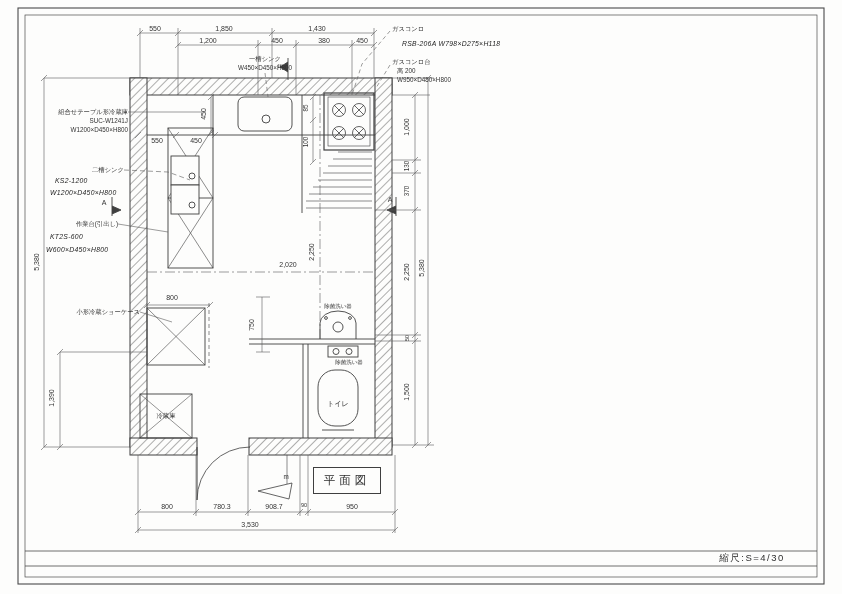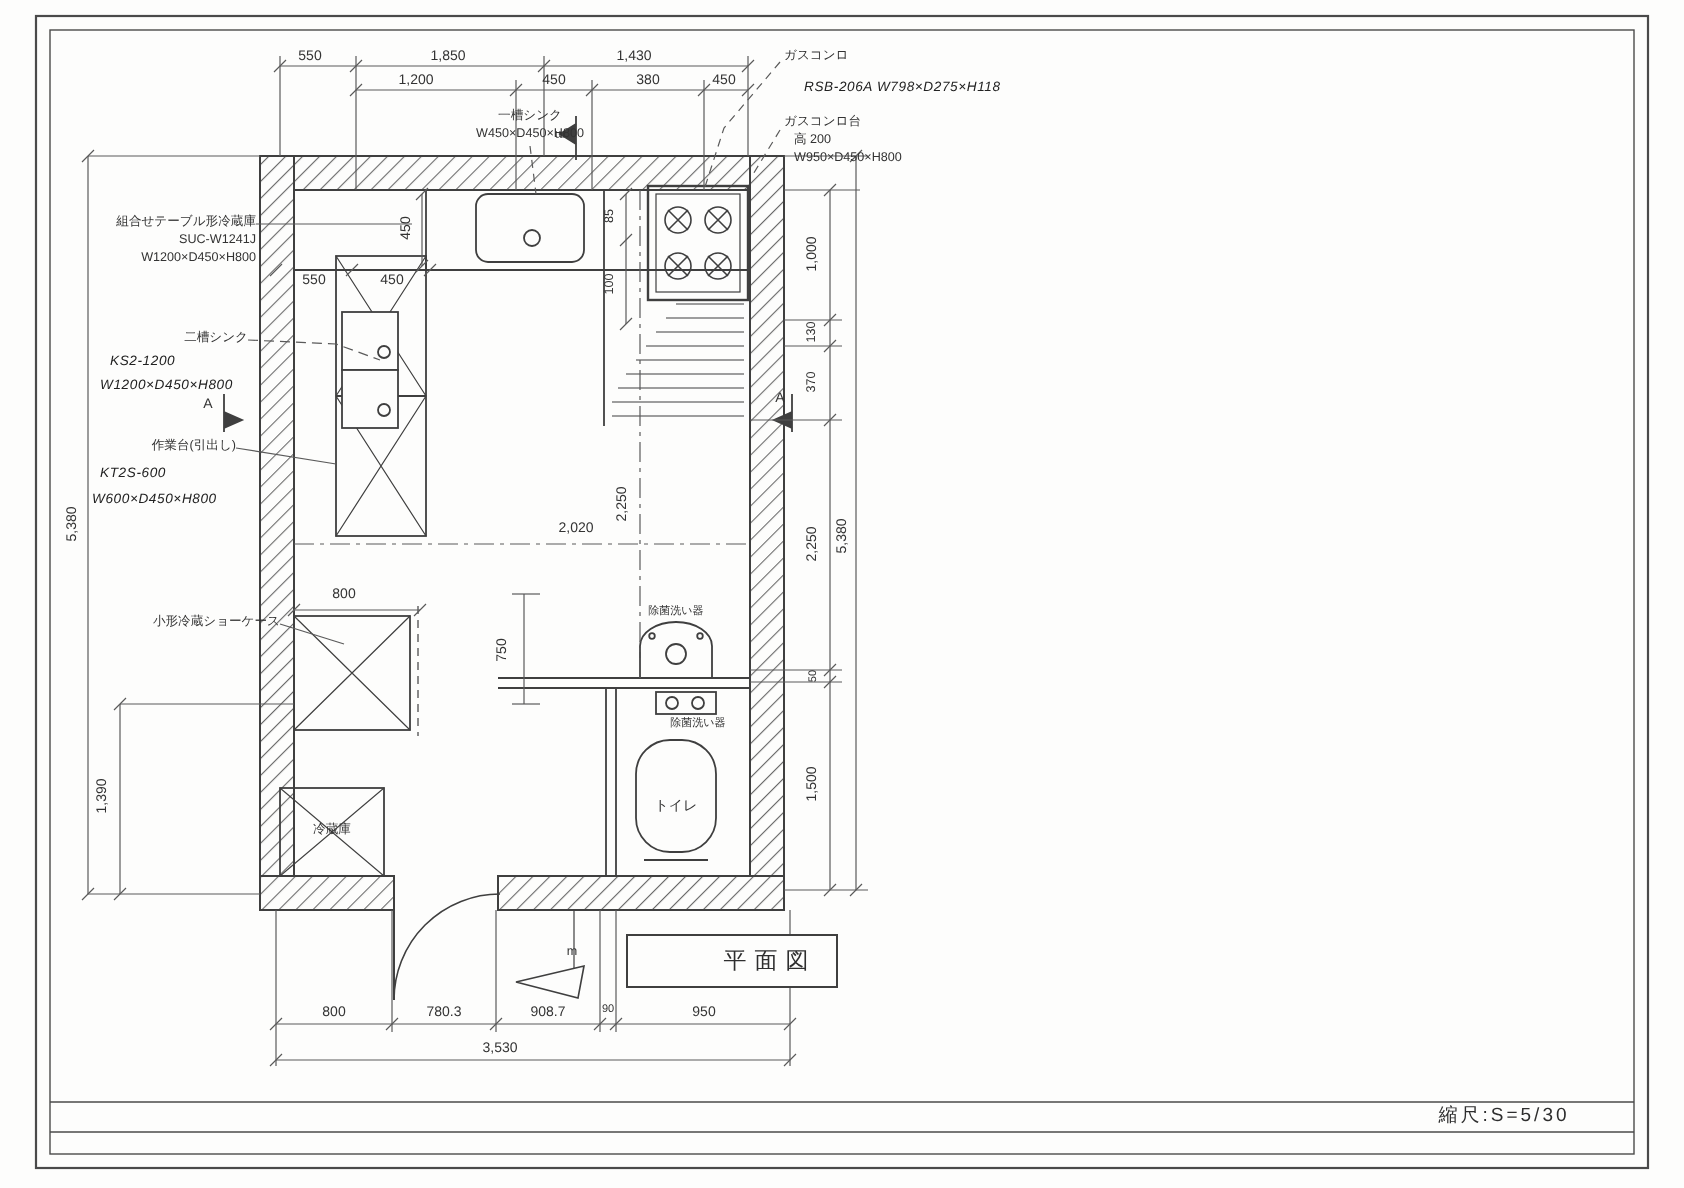--- a/index.html
+++ b/index.html
@@ -9,21 +9,21 @@
   .t{position:absolute;font-size:7px;line-height:1.1;white-space:nowrap;color:#333;}
   .c{transform:translate(-50%,-50%);}
   .l{transform:translate(0,-50%);}
   .r{transform:translate(-100%,-50%);}
   .rot{transform:translate(-50%,-50%) rotate(-90deg);}
   .rot180{transform:translate(-50%,-50%) rotate(180deg);}
   .s6{font-size:6.3px;}
   .s55{font-size:5.5px;}
   .hw{font-style:italic;color:#222;font-size:6.8px;letter-spacing:.3px;}
   .title-box{position:absolute;left:313px;top:467px;width:66px;height:25px;border:1.6px solid #3f3f3f;
-             display:flex;align-items:center;justify-content:center;font-size:11.5px;letter-spacing:4px;background:#fdfdfc;padding-left:38px;}
+             display:flex;align-items:center;justify-content:center;font-size:11.5px;letter-spacing:4px;background:#fdfdfc;}
   .scale{position:absolute;font-size:9.5px;letter-spacing:1.5px;transform:translate(-50%,-50%);}
 </style>
 </head>
 <body>
 
 <div id="sheet">
 
 <svg width="842" height="594" viewBox="0 0 842 594">
   <defs>
     <pattern id="hatch" width="6" height="6" patternUnits="userSpaceOnUse" patternTransform="rotate(45)">
@@ -277,15 +277,15 @@
 <div class="t c" style="left:222px;top:507px">780.3</div>
 <div class="t c" style="left:274px;top:507px">908.7</div>
 <div class="t c s55" style="left:304px;top:505px">90</div>
 <div class="t c" style="left:352px;top:507px">950</div>
 <div class="t c" style="left:250px;top:525px">3,530</div>
 
 <div class="title-box">
   <span>平面図</span>
 </div>
 
-<div class="scale" style="left:752px;top:558px">縮尺:S=5/30</div>
+<div class="scale" style="left:752px;top:558px">縮尺:S=4/30</div>
 
 </div>
 
 </body></html>

